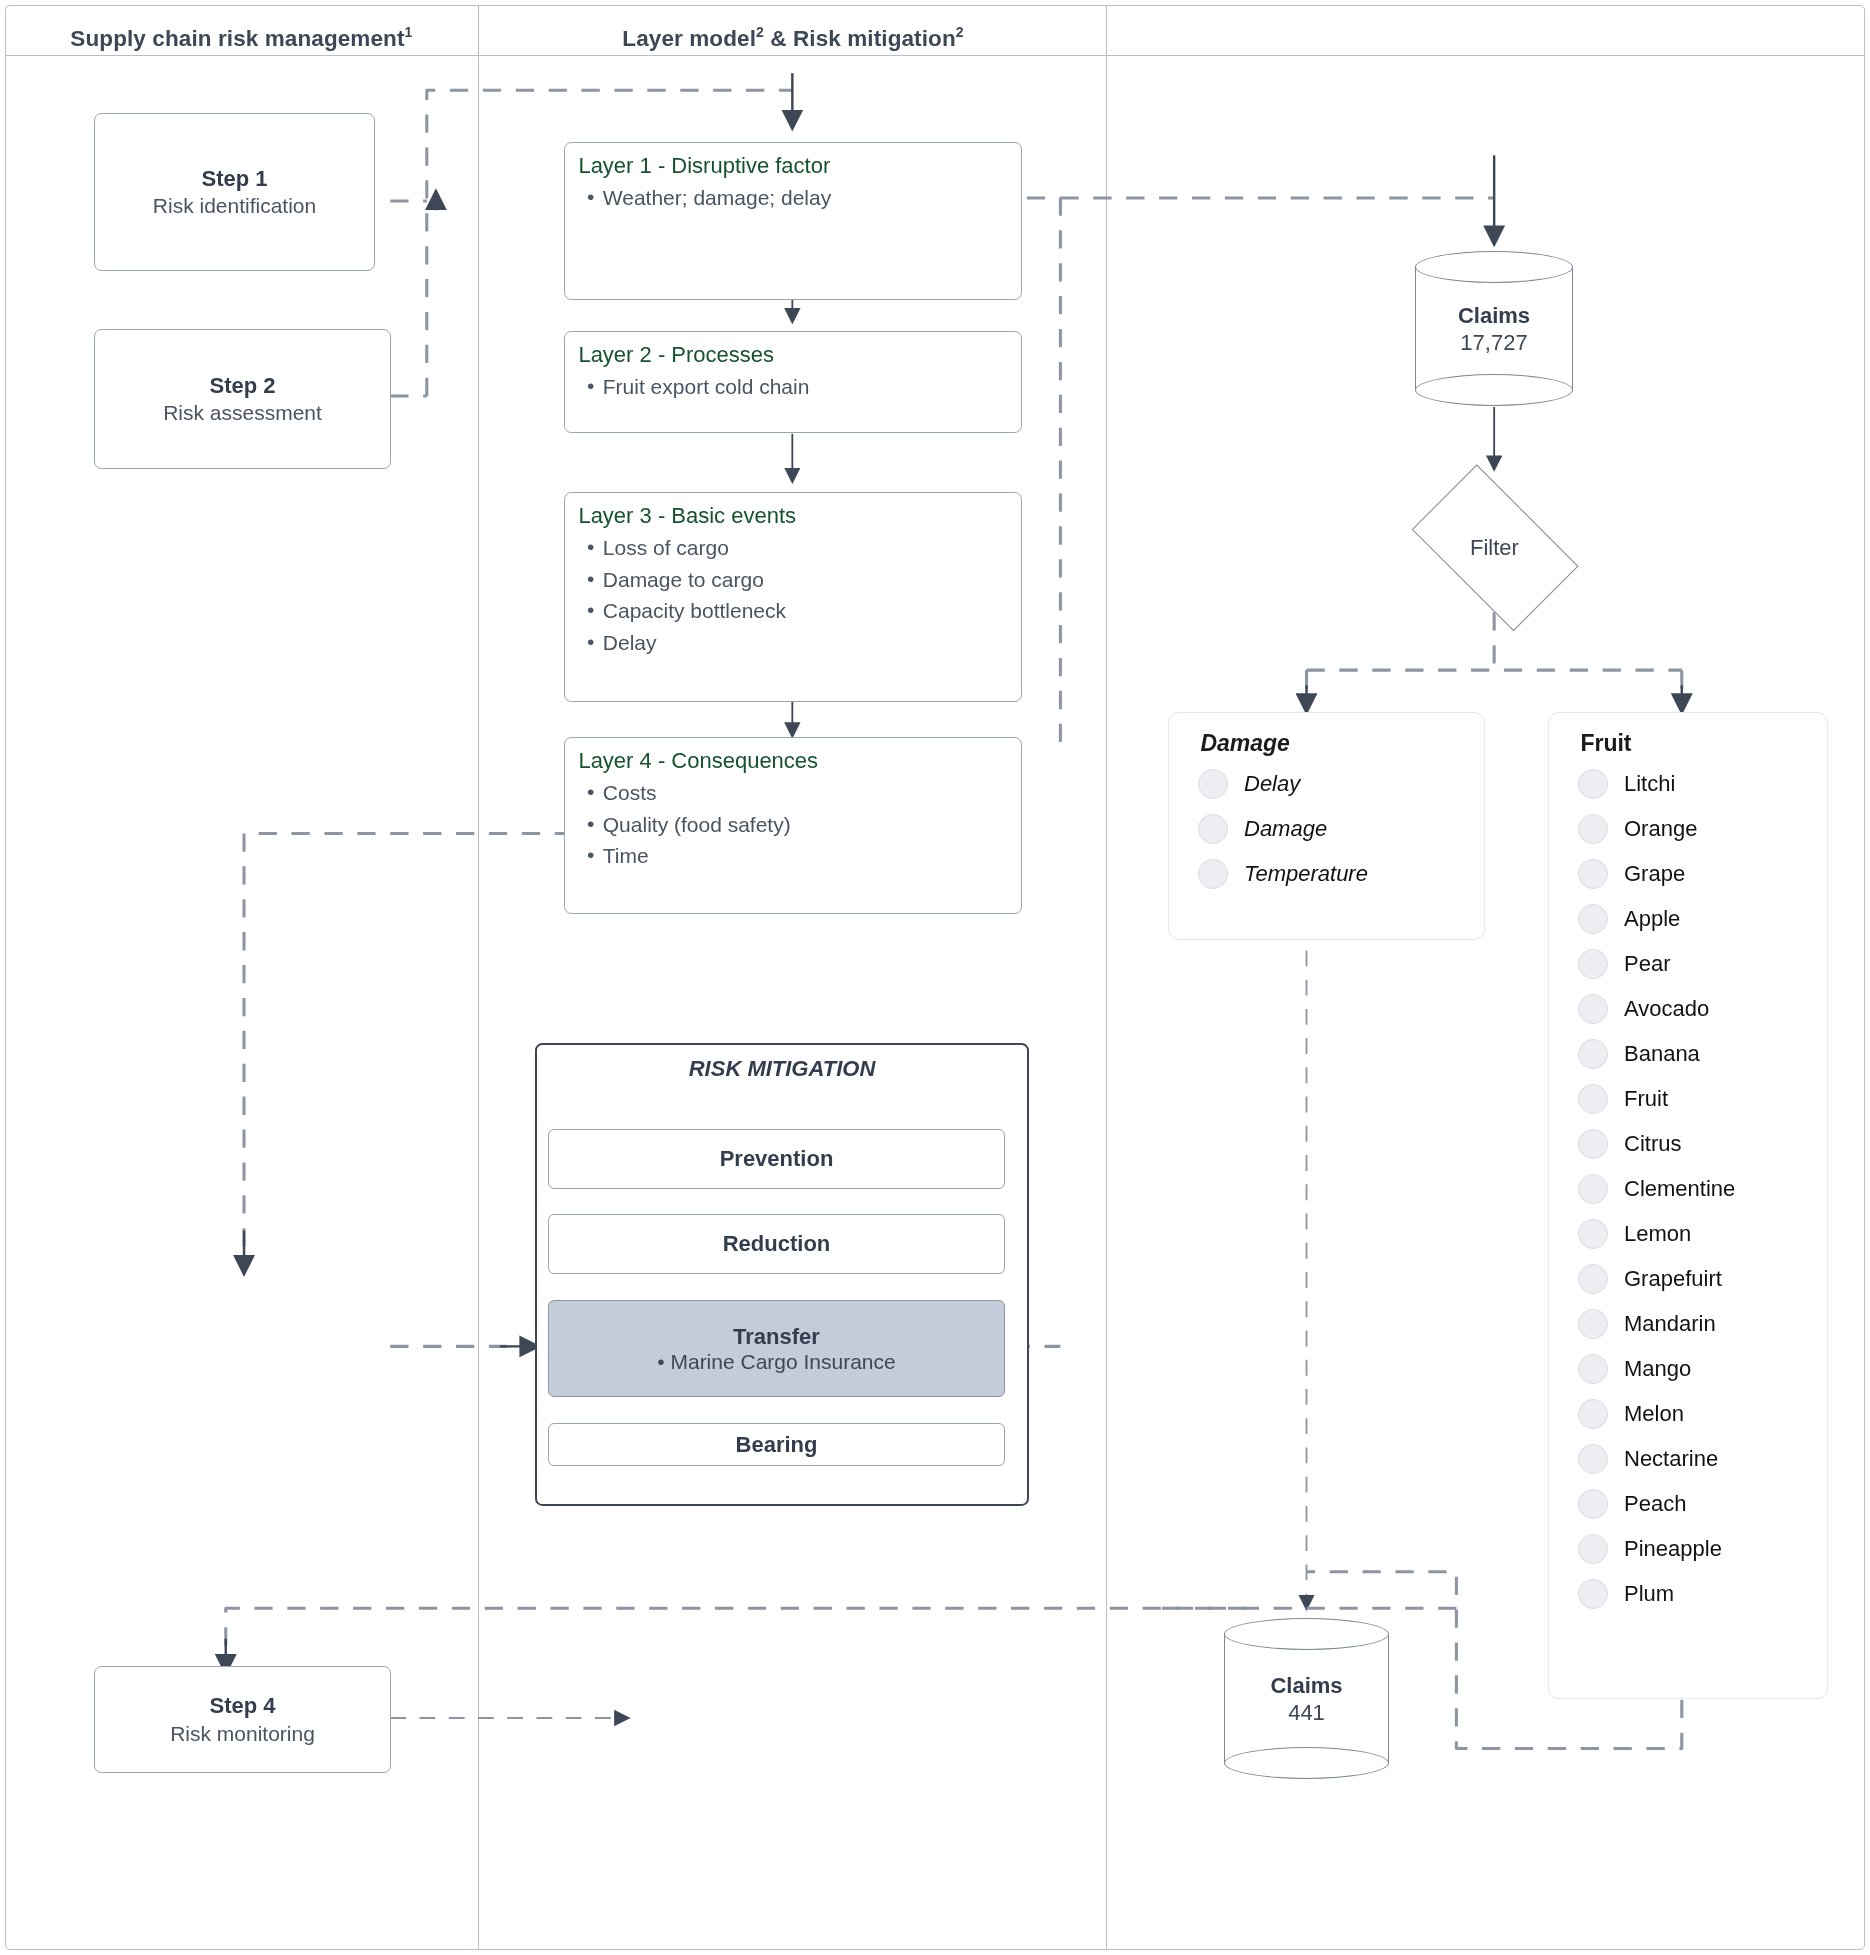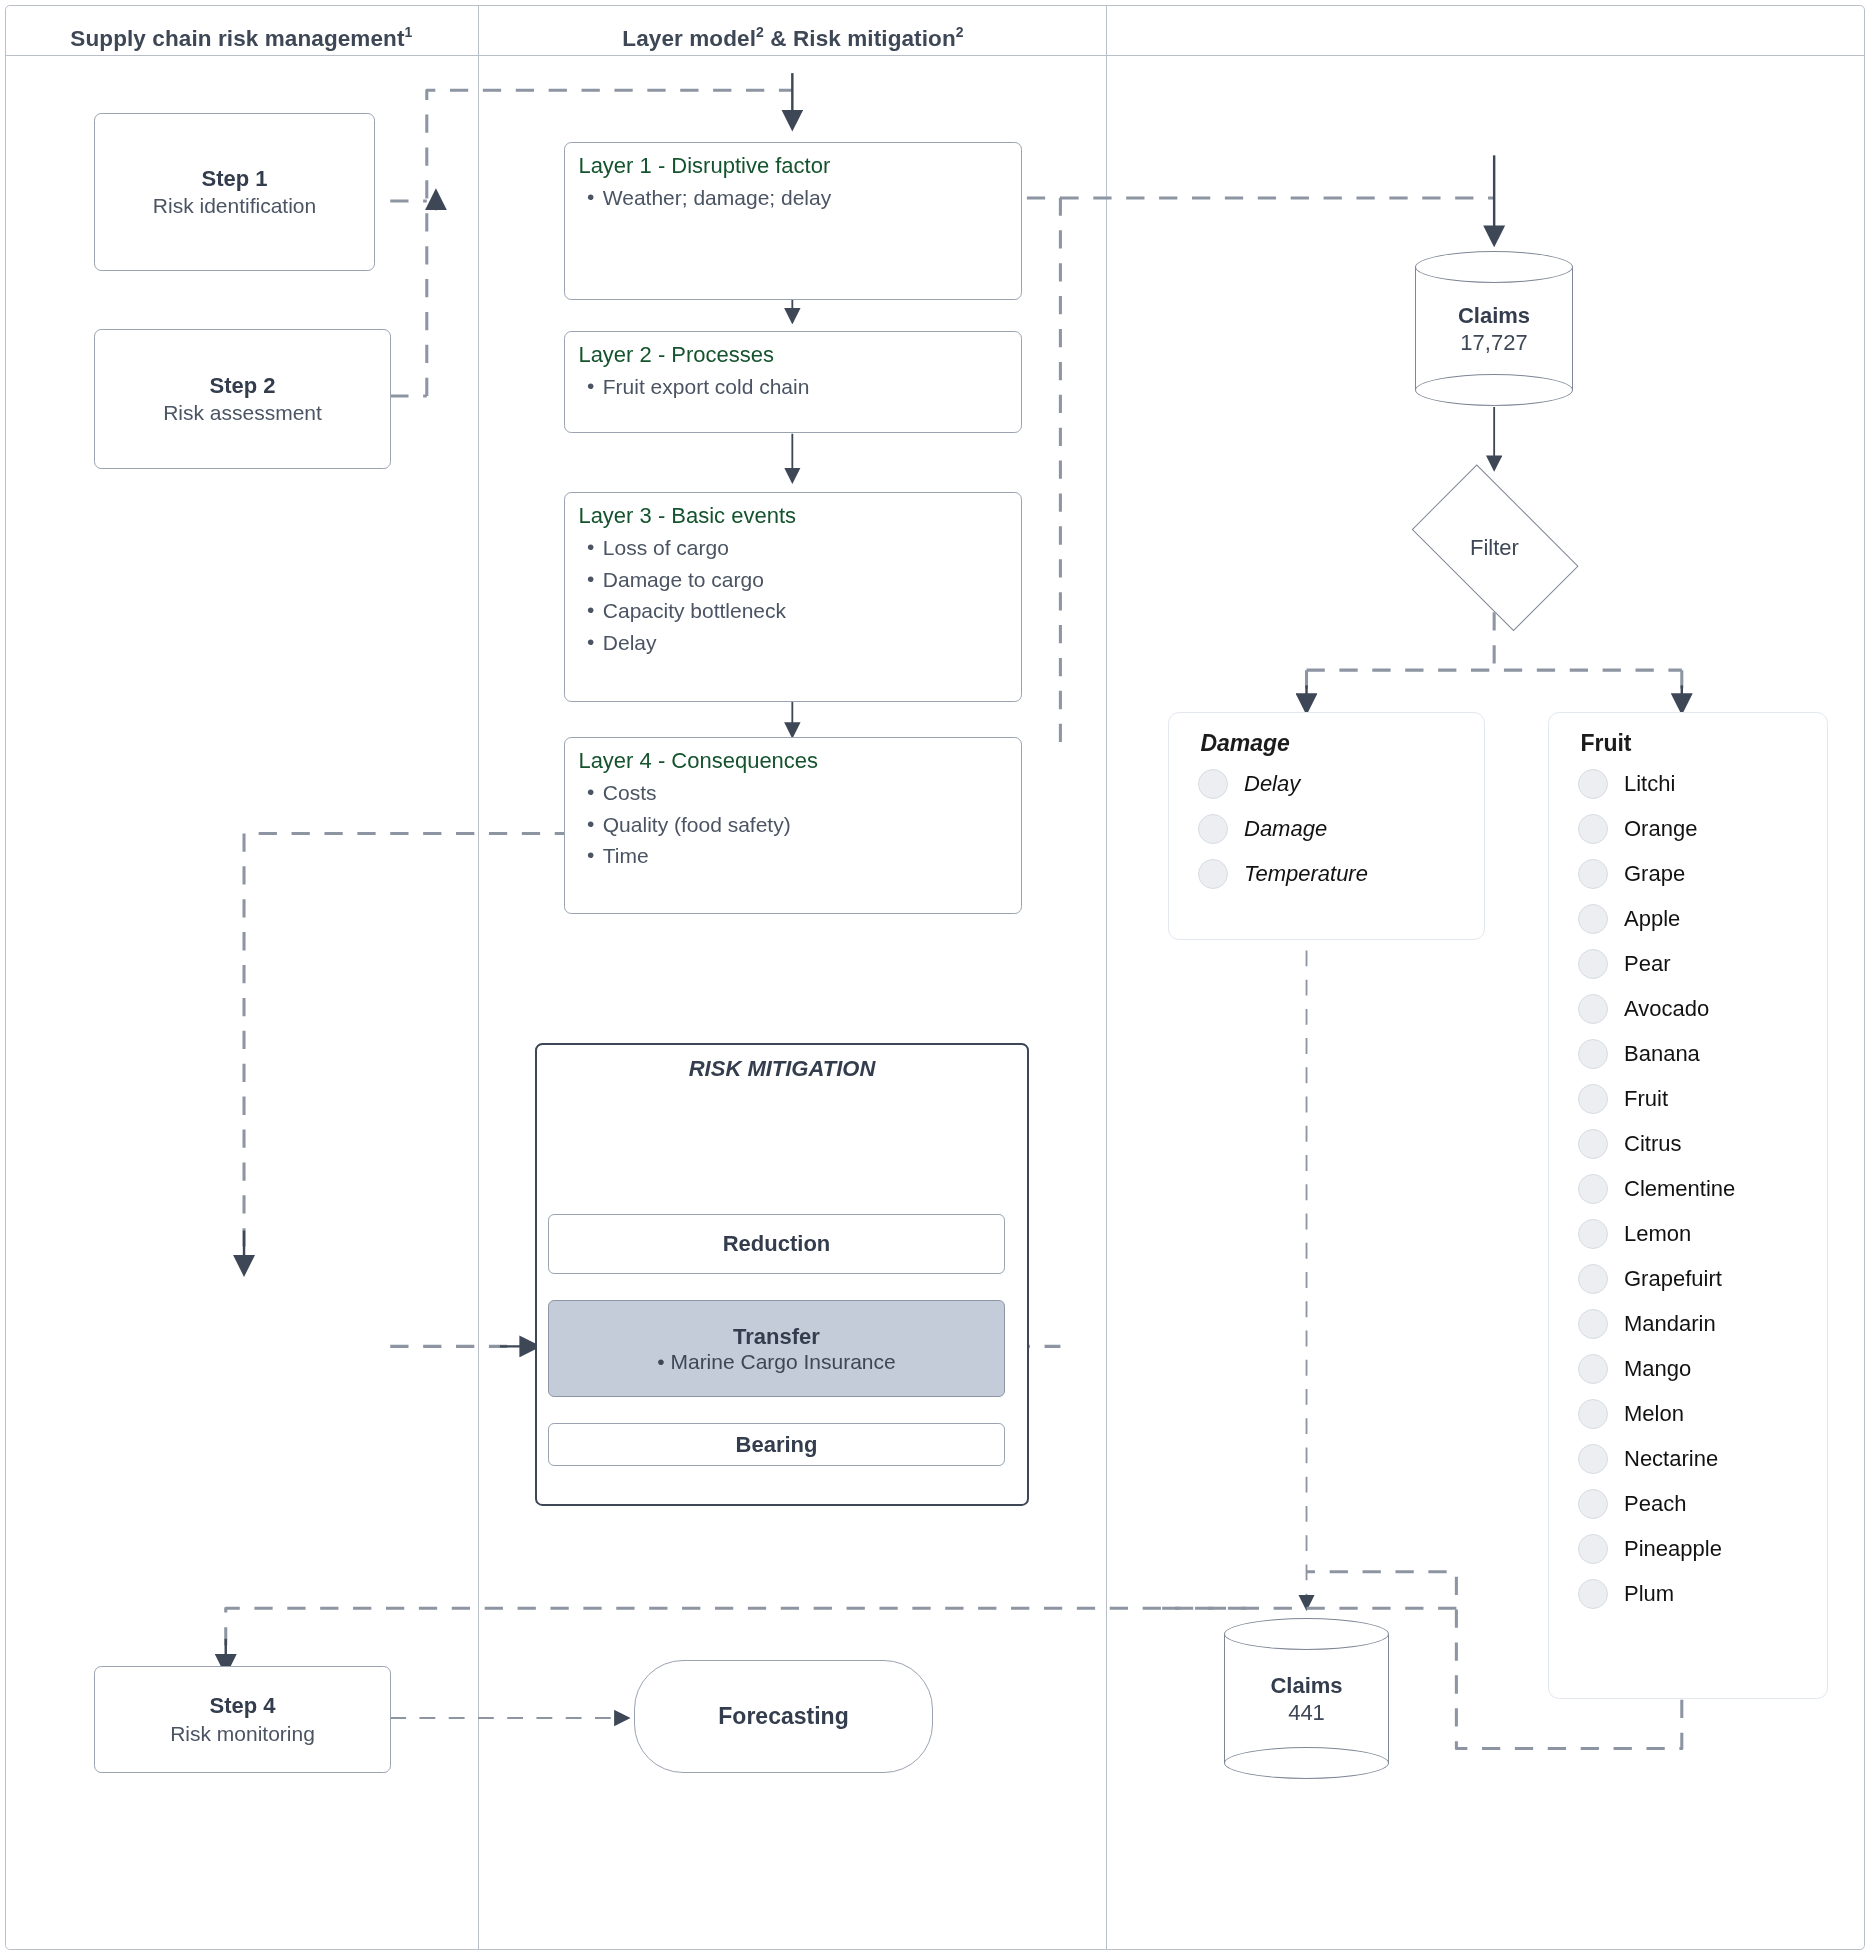--- a/index.html
+++ b/index.html
@@ -199,39 +199,39 @@
       <li>Costs</li>
       <li>Quality (food safety)</li>
       <li>Time</li>
     </ul>
   </div>
 
   <div class="rmwrap" style="left:535px;top:1043px;width:494px;height:463px;">
     <div class="rmttl">RISK MITIGATION</div>
   </div>
 
+  <div class="rmitem" style="left:548px;top:1129px;width:457px;height:60px;">
+    <div class="ttl">Prevention</div>
+  </div>
 
   <div class="rmitem" style="left:548px;top:1214px;width:457px;height:60px;">
     <div class="ttl">Reduction</div>
   </div>
 
   <div class="rmitem sel" style="left:548px;top:1300px;width:457px;height:97px;">
     <div class="ttl">Transfer</div>
     <div class="bullet">
       •&nbsp;<span>Marine Cargo Insurance</span>
     </div>
   </div>
 
   <div class="rmitem" style="left:548px;top:1423px;width:457px;height:43px;">
     <div class="ttl">Bearing</div>
   </div>
 
-  <div class="pill" style="left:634px;top:1660px;width:299px;height:113px;">
-    <div class="ttl">Forecasting</div>
-  </div>
 
   <div class="cyl" style="left:1415px;top:251px;width:158px;height:155px;">
     <div class="body"></div>
     <div class="top"></div>
     <div class="bot"></div>
     <div class="lbl">
       <div class="n1">Claims</div>
       <div class="n2">17,727</div>
     </div>
   </div>

